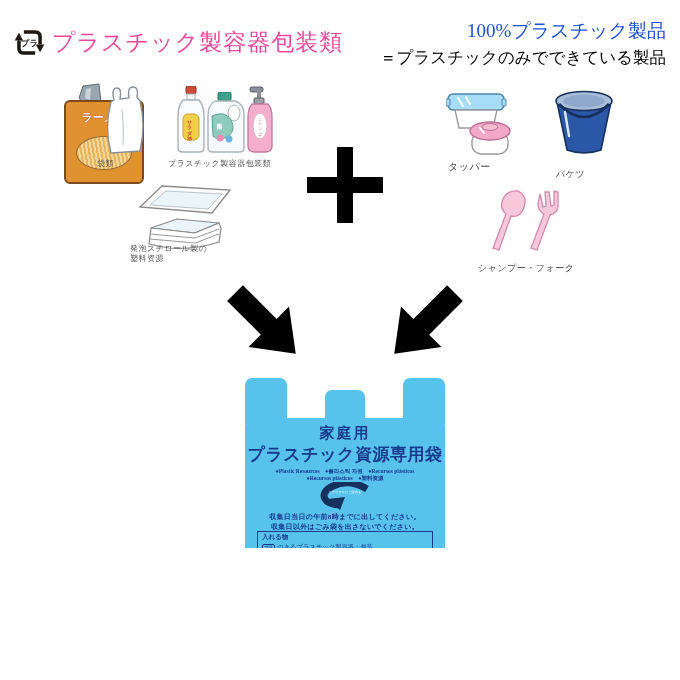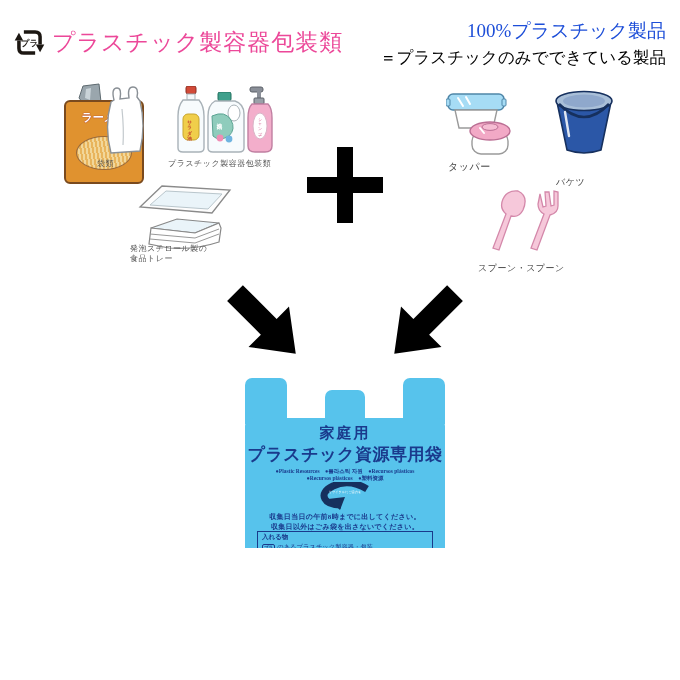--- a/index.html
+++ b/index.html
@@ -145,21 +145,21 @@
   </svg>
 
   <svg class="abs" style="left:143px;top:216px;" width="82" height="38" viewBox="0 0 82 38">
     <polygon points="8,12 34,3 76,7 52,17" fill="#eaf4f9" stroke="#888" stroke-width="1.2"></polygon>
     <path d="M8 12 L52 17 L76 7 L78 12 L76 26 Q52 34 26 32 L6 28 Z" fill="#ffffff" stroke="#888" stroke-width="1.2"></path>
     <path d="M7 18 L52 22 M7 23 L52 27 M52 22 L76 13 M52 27 L76 18" fill="none" stroke="#999" stroke-width="1"></path>
   </svg>
 
   <div class="abs cap" style="left:130px;top:244px;width:110px;line-height:10px;">
     <div>発泡スチロール製の</div>
-    <div>食品トレー</div>
+    <div>塑料资源</div>
   </div>
 
   <div class="abs plus-v"></div>
   <div class="abs plus-h"></div>
 
   <svg class="abs" style="left:446px;top:86px;" width="72" height="72" viewBox="0 0 72 72">
     <rect x="2" y="8" width="56" height="16" rx="5" fill="#a6dcf5" stroke="#4f86a8" stroke-width="1.5"></rect>
     <rect x="0" y="13" width="4" height="7" rx="1" fill="#a6dcf5" stroke="#4f86a8"></rect>
     <rect x="56" y="13" width="4" height="7" rx="1" fill="#a6dcf5" stroke="#4f86a8"></rect>
     <path d="M9 24 L51 24 L47 42 L13 42 Z" fill="#ffffff" stroke="#9a9a9a" stroke-width="1.4"></path>
@@ -172,27 +172,27 @@
 
   <svg class="abs" style="left:553px;top:88px;" width="62" height="70" viewBox="0 0 62 70">
     <path d="M4 14 L14 62 Q31 68 48 62 L58 14 Z" fill="#2b57a7" stroke="#16305e" stroke-width="1.6"></path>
     <ellipse cx="31" cy="13" rx="28" ry="9.5" fill="#a9bfd8" stroke="#16305e" stroke-width="1.6"></ellipse>
     <ellipse cx="31" cy="13" rx="21" ry="6.5" fill="#8fa8cc"></ellipse>
     <path d="M6 16 Q31 42 56 16" fill="none" stroke="#16305e" stroke-width="2.6"></path>
     <path d="M12 24 L16 48" stroke="#ffffff" stroke-width="2.4" stroke-linecap="round" opacity=".85"></path>
   </svg>
 
   <div class="abs cap" style="left:448px;top:160px;width:64px;font-size:10px;color:#444;">タッパー</div>
-  <div class="abs cap" style="left:556px;top:176px;width:58px;font-size:9px;color:#444;">バケツ</div>
+  <div class="abs cap" style="left:556px;top:168px;width:58px;font-size:9px;color:#444;">バケツ</div>
 
   <svg class="abs" style="left:488px;top:188px;" width="80" height="70" viewBox="0 0 80 70">
     <path d="M30 3 Q41 8 35 22 Q31 30 23 28 L11 62 L5 60 L18 26 Q11 20 15 11 Q19 2 30 3 Z" fill="#f6c8da" stroke="#d488aa" stroke-width="1.3"></path>
     <path d="M52 6 L55 19 L58 18 L57 4 L61 4 L63 18 L66 17 L66 3 L70 4 L70 18 Q70 25 62 27 L49 62 L43 60 L56 26 Q50 23 50 16 Z" fill="#f6c8da" stroke="#d488aa" stroke-width="1.3"></path>
   </svg>
-  <div class="abs cap" style="left:478px;top:262px;width:100px;font-size:9px;color:#444;">スプーン・スプーン</div>
+  <div class="abs cap" style="left:478px;top:262px;width:100px;font-size:9px;color:#444;">シャンプー・フォーク</div>
 
   <svg class="abs" style="left:226px;top:282px;" width="72" height="76" viewBox="0 0 64 64">
     <polygon points="15,1 45,31 56,20 62,62 20,56 31,45 1,15" fill="#000"></polygon>
   </svg>
   <svg class="abs" style="left:392px;top:282px;transform:scaleX(-1);" width="72" height="76" viewBox="0 0 64 64">
     <polygon points="15,1 45,31 56,20 62,62 20,56 31,45 1,15" fill="#000"></polygon>
   </svg>
 
   <div class="abs bag">
     <div class="tab" style="left:0;top:0;width:42px;height:46px;"></div>

